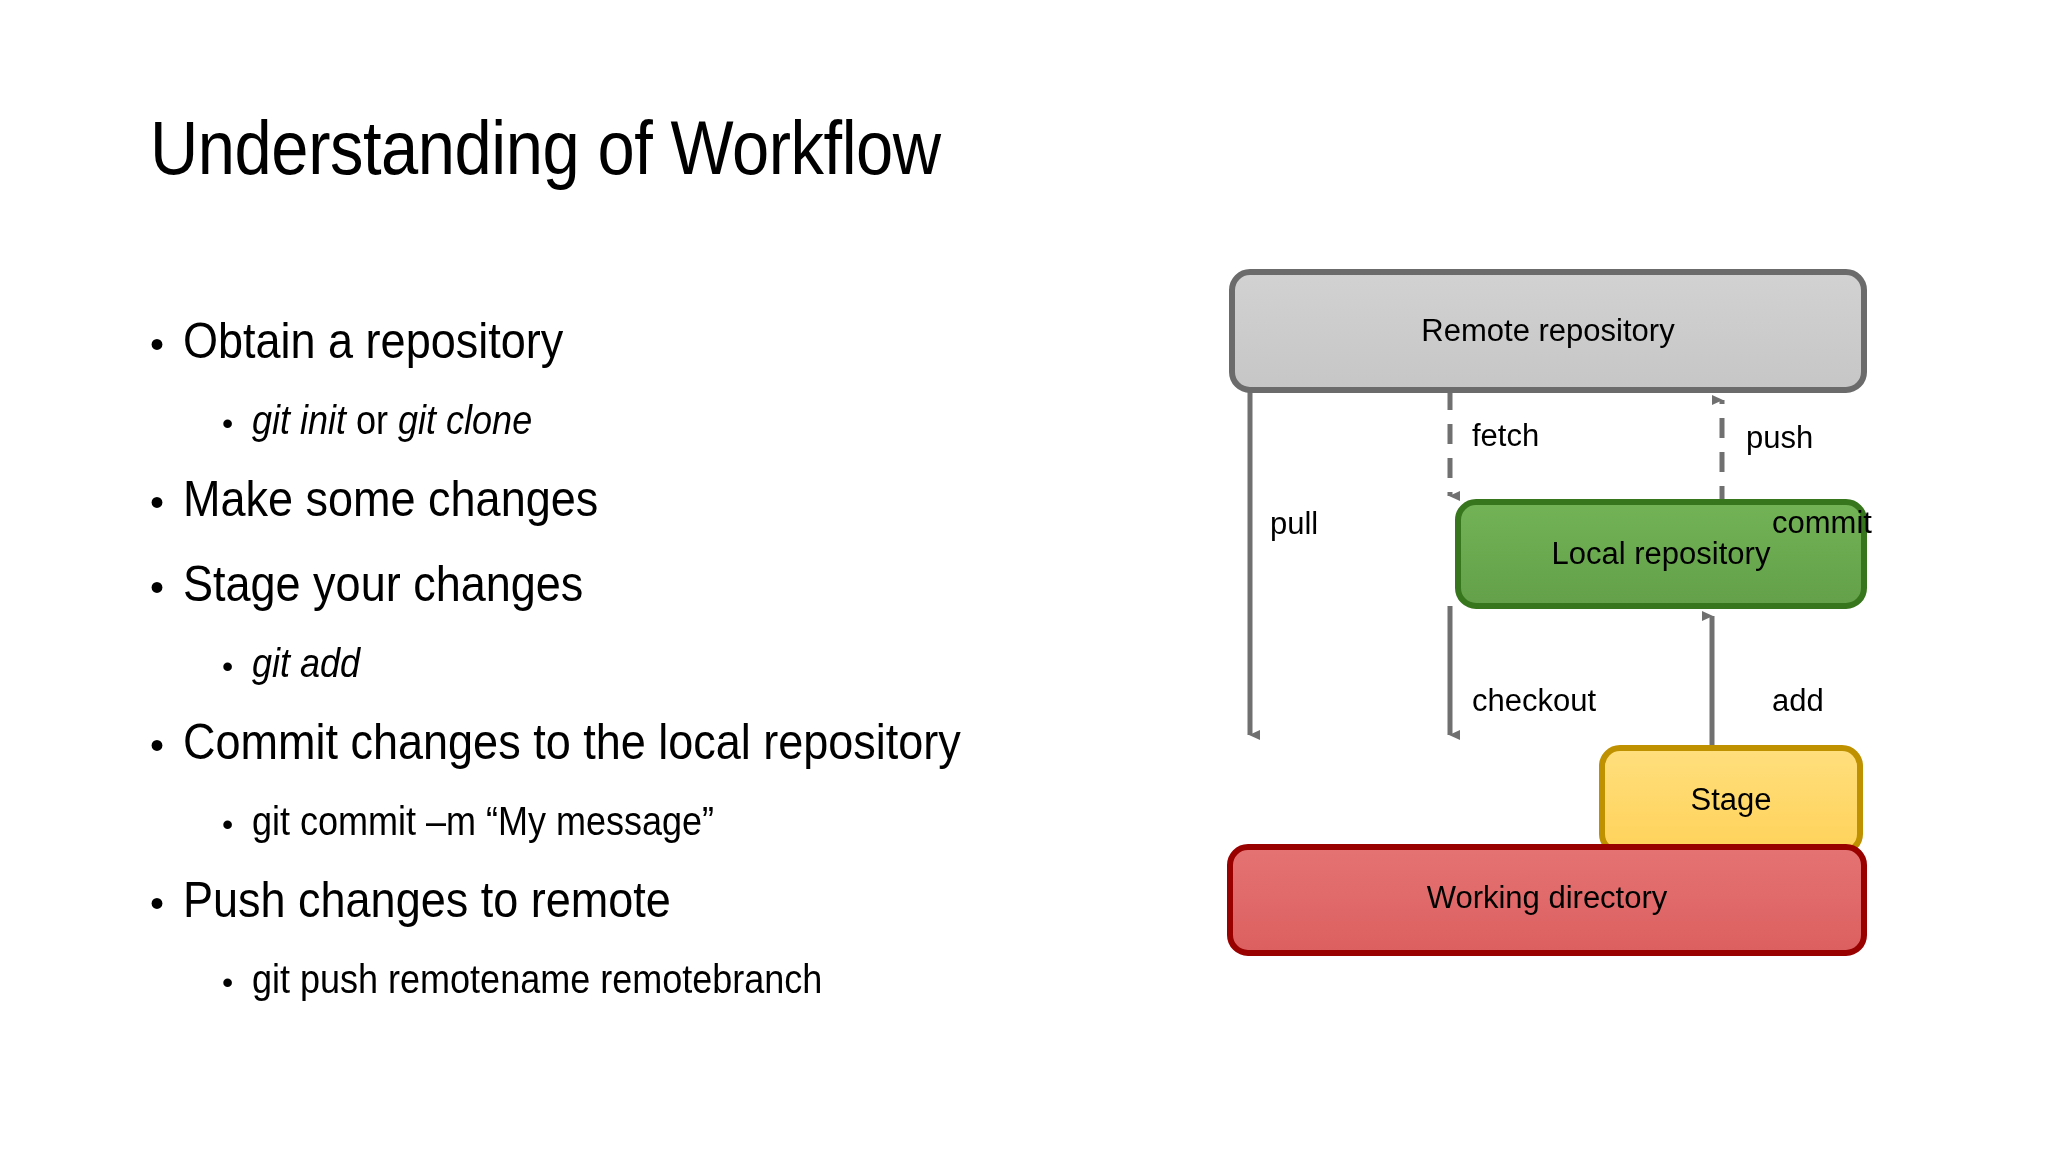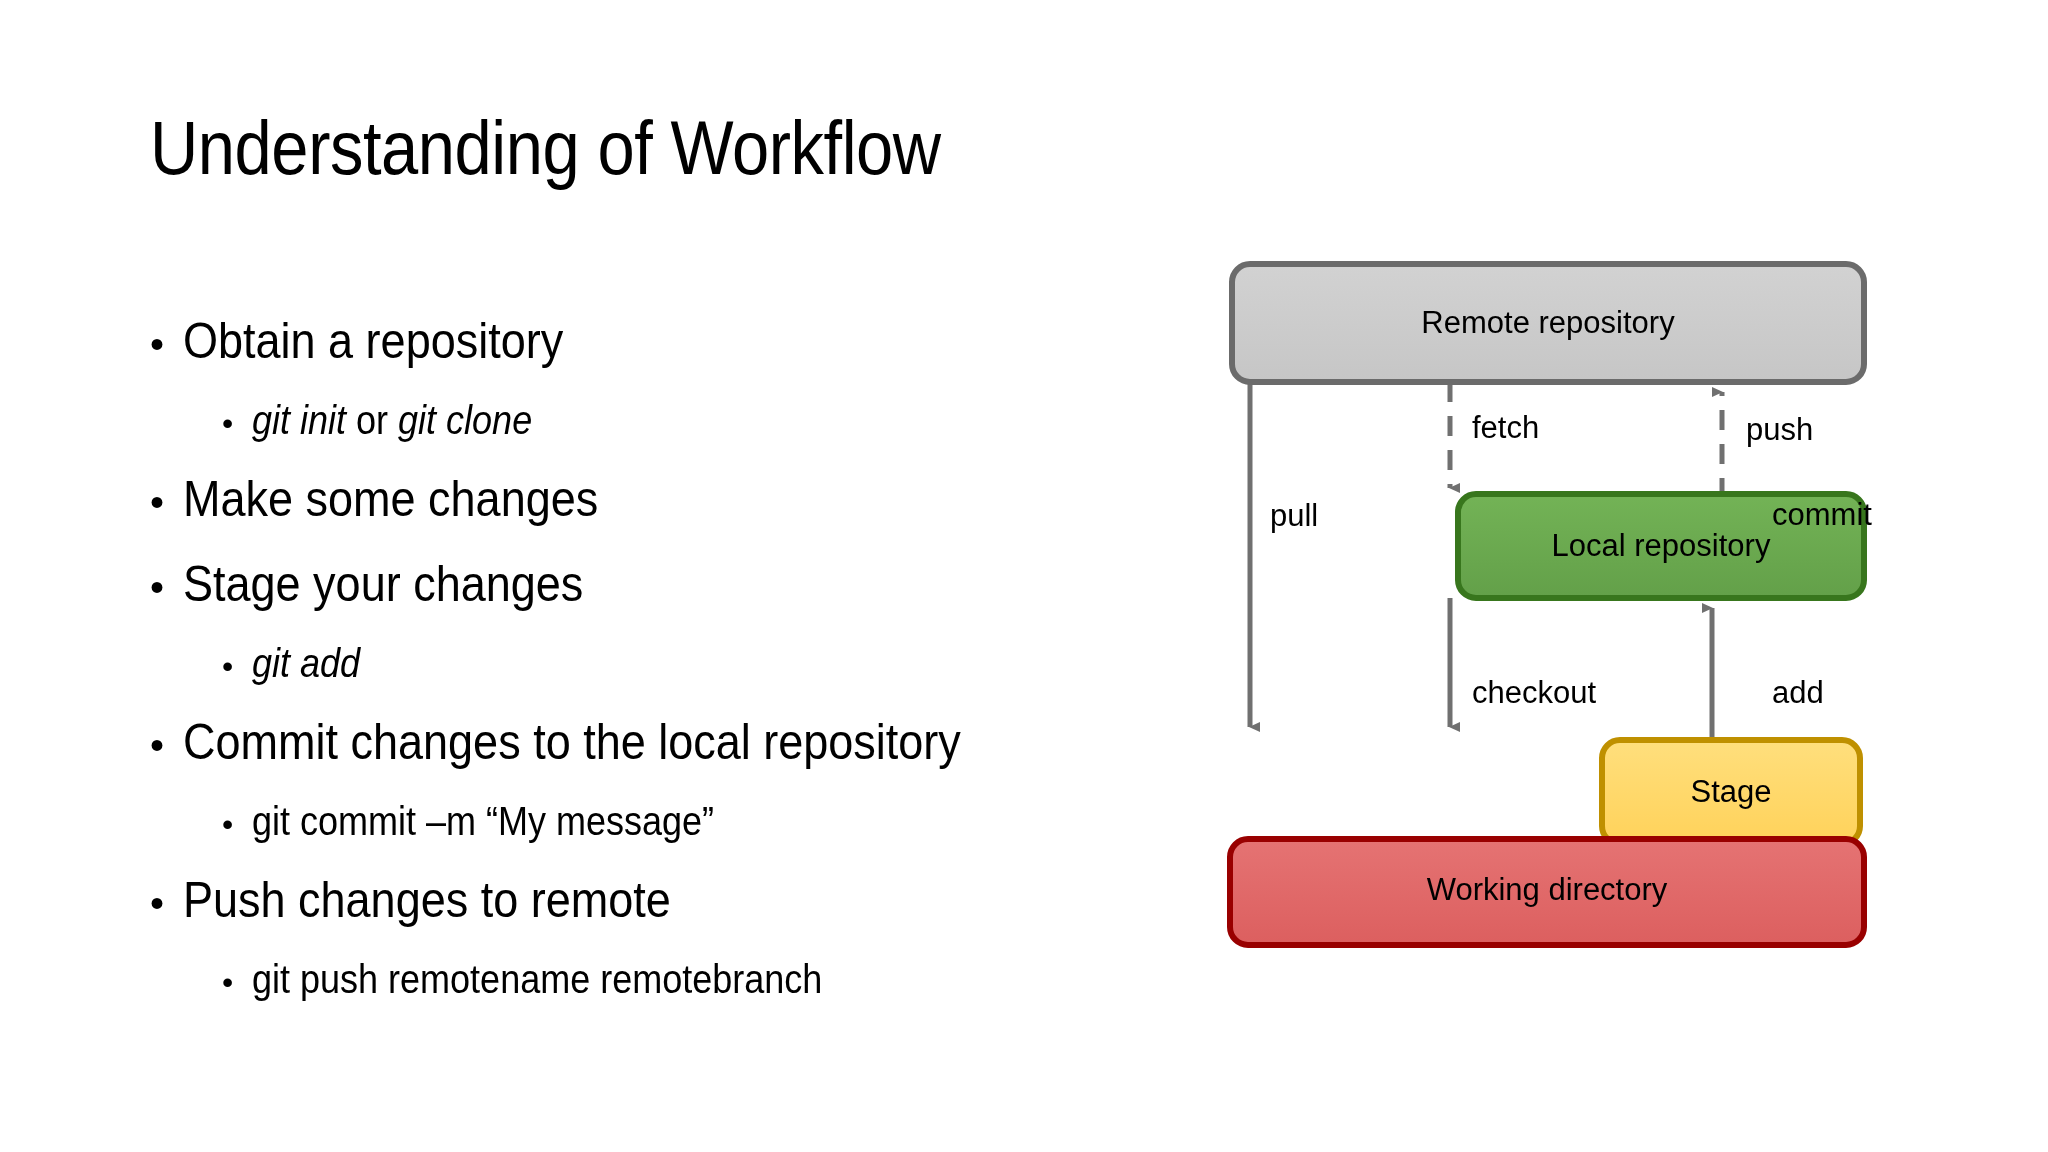--- a/index.html
+++ b/index.html
@@ -73,21 +73,21 @@
   .bullet-text {
     transform: scaleX(0.9);
     transform-origin: left center;
     display: inline-block;
   }
   .ital { font-style: italic; }
   
   .diagram {
     position: absolute;
     left: 1200px;
-    top: 240px;
+    top: 248px;
     width: 700px;
     height: 860px;
   }
   .diagram svg { display: block; }
   .box-label {
     font-family: "Liberation Sans", sans-serif;
     font-size: 31px;
     fill: #000000;
     text-anchor: middle;
     dominant-baseline: middle;

